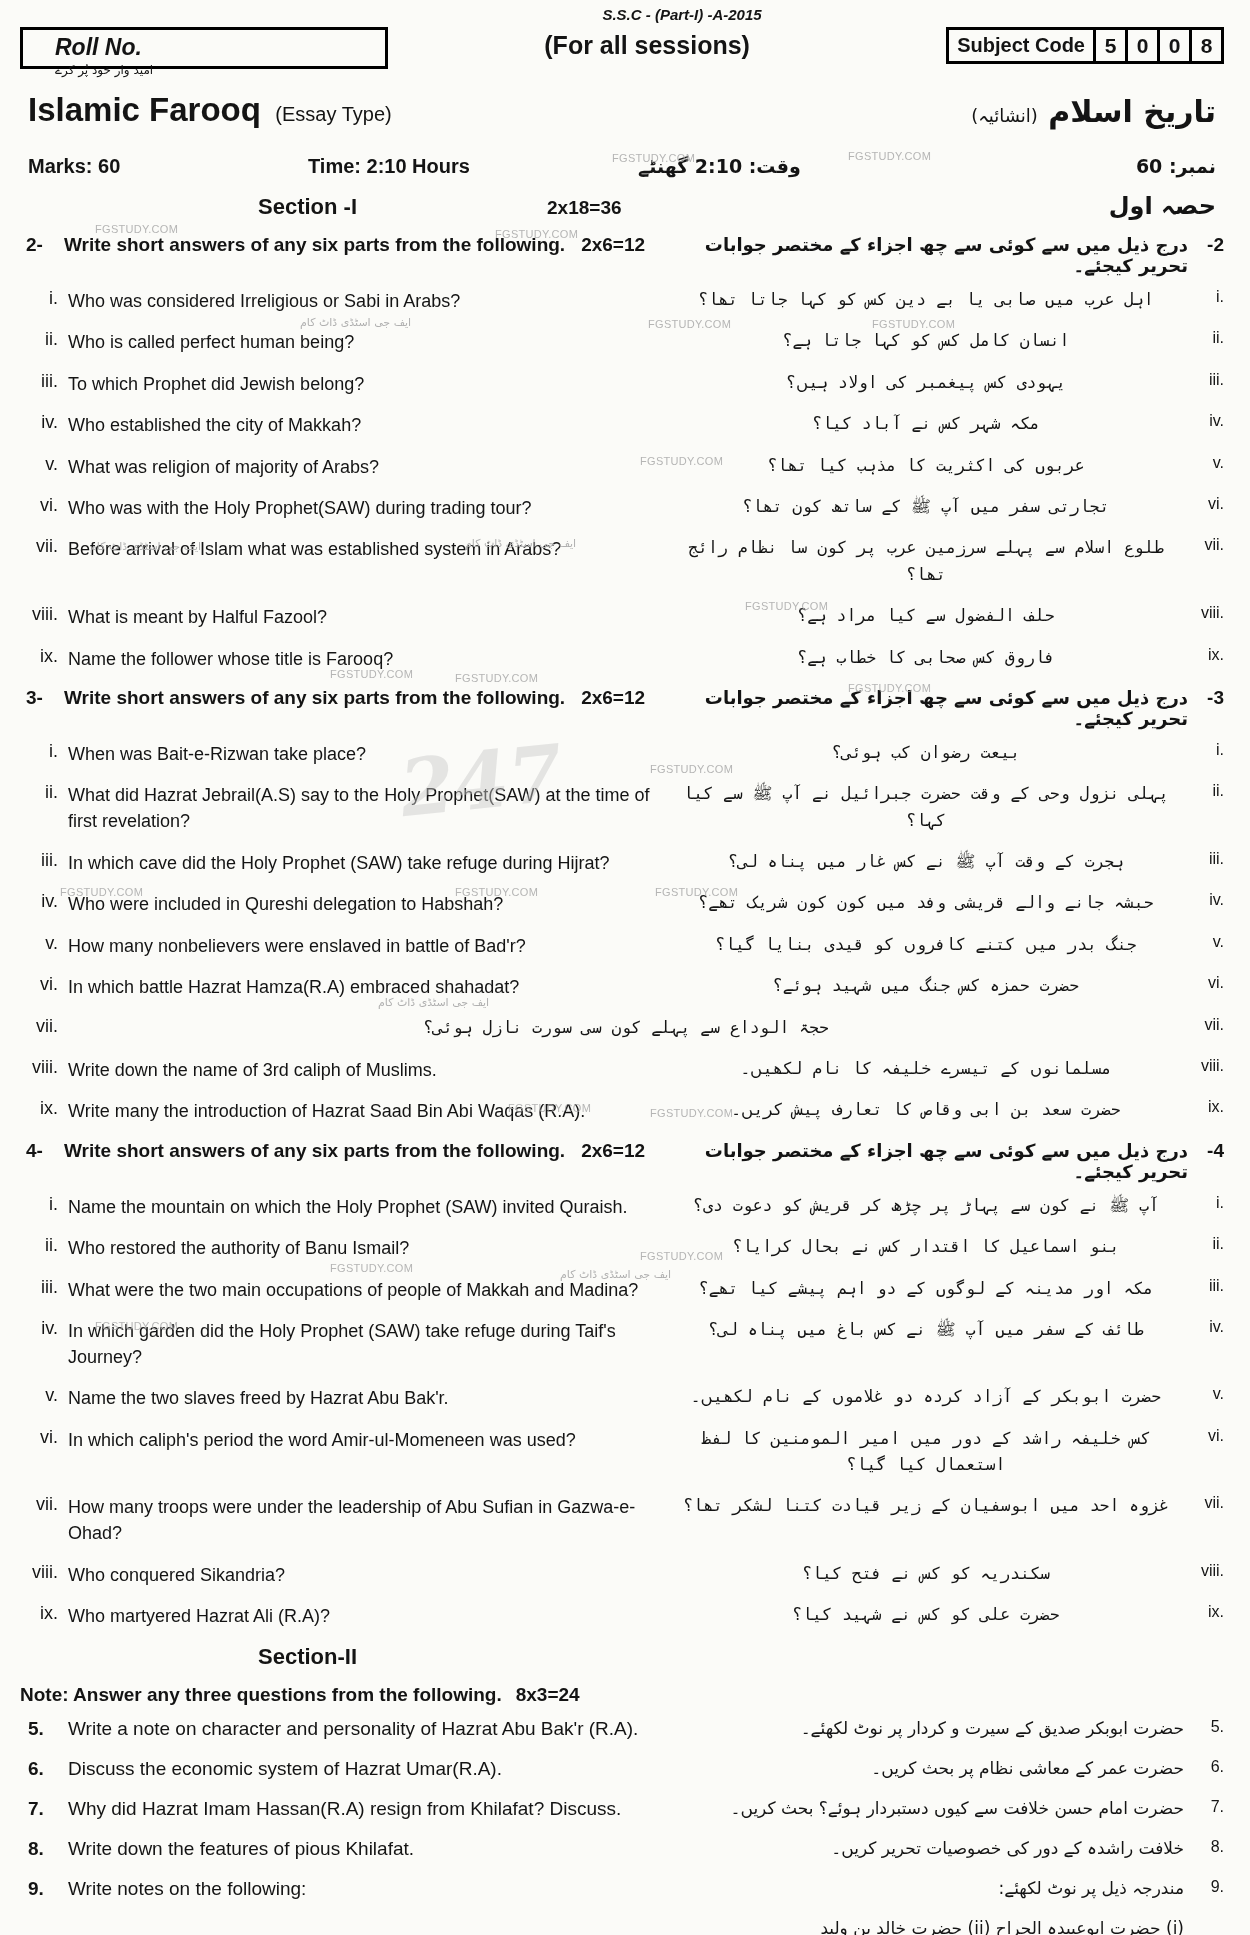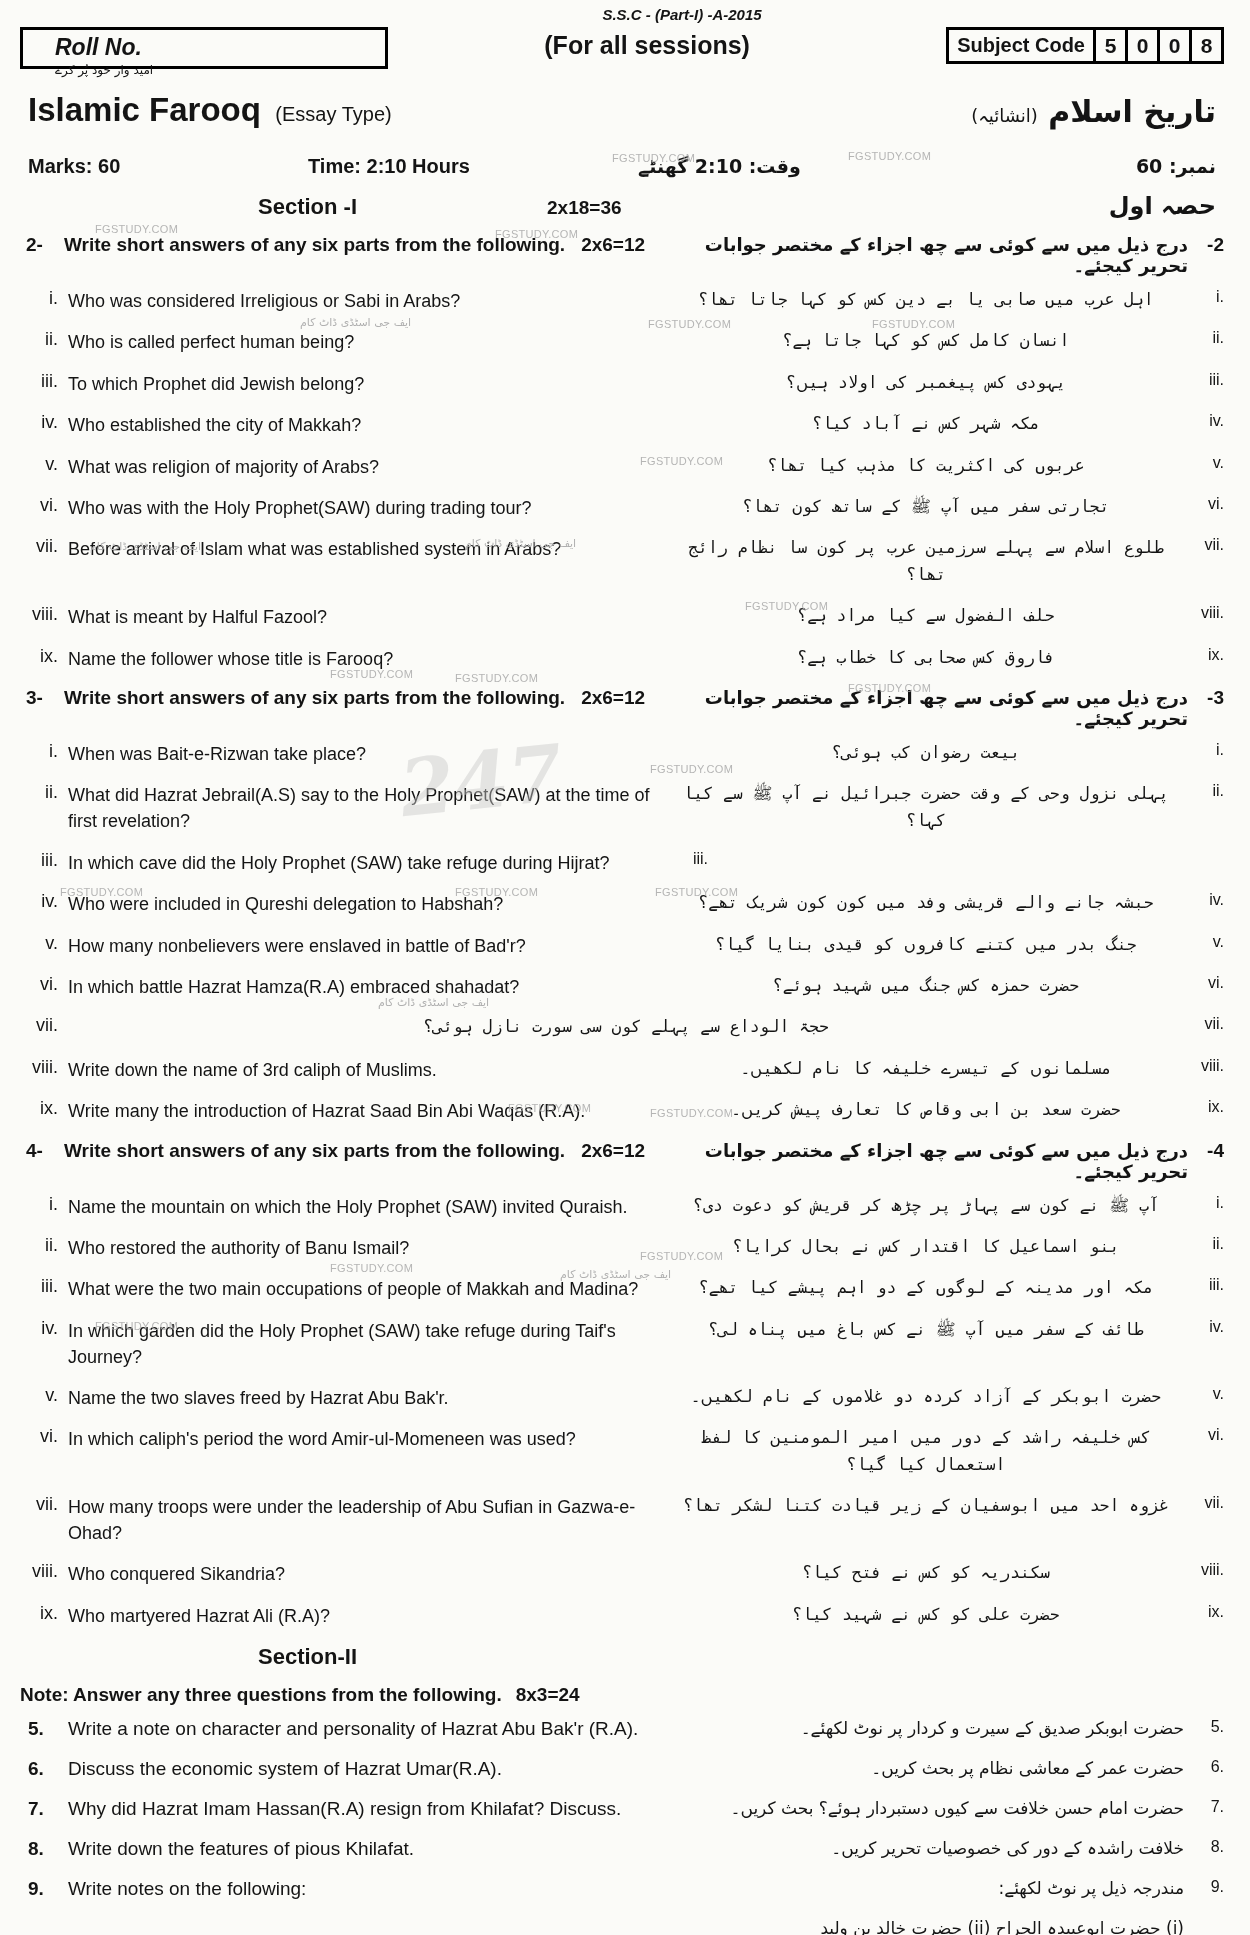--- a/index.html
+++ b/index.html
@@ -243,20 +243,21 @@
       </div>
       <div class="part-row">
         <span class="p-num">ii.</span>
         <span class="p-en">What did Hazrat Jebrail(A.S) say to the Holy Prophet(SAW) at the time of first revelation?</span>
         <span class="p-ur" dir="rtl">پہلی نزول وحی کے وقت حضرت جبرائیل نے آپ ﷺ سے کیا کہا؟</span>
         <span class="p-no-r">ii.</span>
       </div>
       <div class="part-row">
         <span class="p-num">iii.</span>
         <span class="p-en">In which cave did the Holy Prophet (SAW) take refuge during Hijrat?</span>
+        <span class="p-ur" dir="rtl">ہجرت کے وقت آپ ﷺ نے کس غار میں پناہ لی؟</span>
         <span class="p-no-r">iii.</span>
       </div>
       <div class="part-row">
         <span class="p-num">iv.</span>
         <span class="p-en">Who were included in Qureshi delegation to Habshah?</span>
         <span class="p-ur" dir="rtl">حبشہ جانے والے قریشی وفد میں کون کون شریک تھے؟</span>
         <span class="p-no-r">iv.</span>
       </div>
       <div class="part-row">
         <span class="p-num">v.</span>

